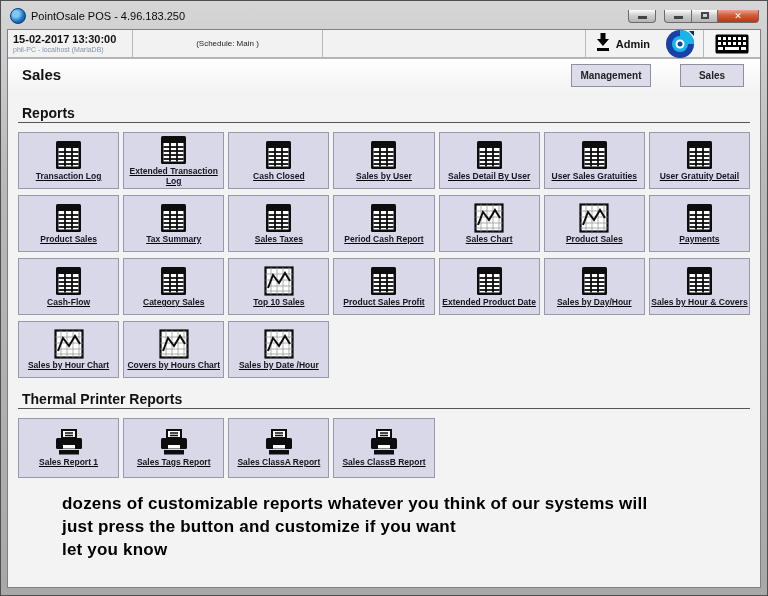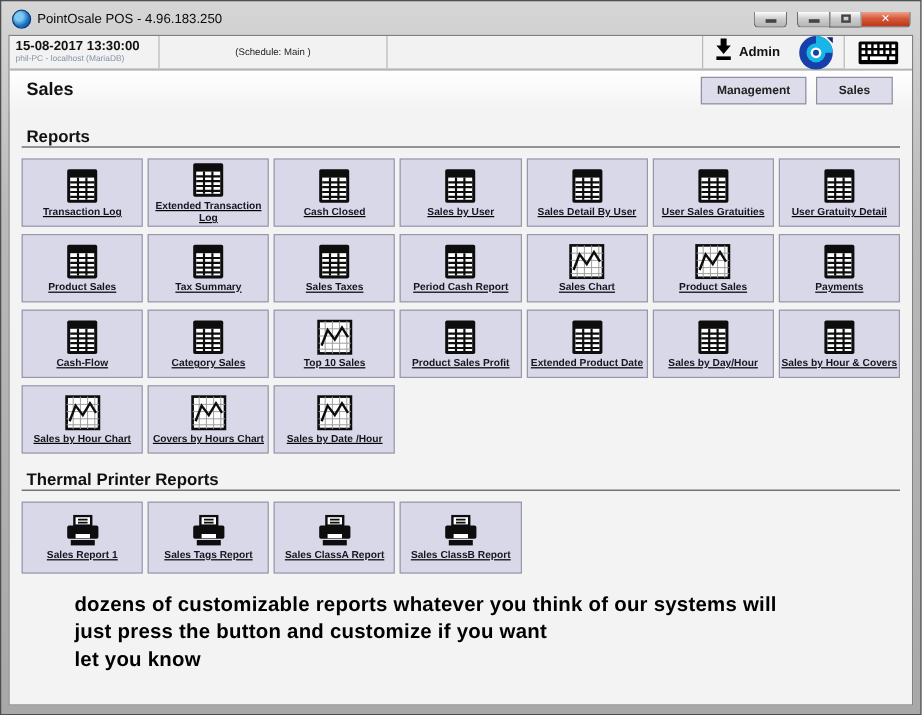--- a/index.html
+++ b/index.html
@@ -48,21 +48,21 @@
   .admin-btn{display:flex;align-items:center;gap:3px;padding:0 7px;border-left:1px solid #b8b8b8;cursor:pointer;}
   .admin-label{font-size:11px;font-weight:bold;color:#111;}
   .logo-cell{width:46px;display:flex;align-items:center;justify-content:center;}
   .kb-btn{width:56px;border-left:1px solid #b8b8b8;display:flex;align-items:center;justify-content:center;cursor:pointer;background:#f5f5f5;}
   
   .page-head{position:relative;height:33px;flex:0 0 auto;background:linear-gradient(#ffffff,#f3f3f3);}
   .page-title{position:absolute;left:14px;top:7px;font-size:15px;font-weight:bold;color:#111;}
   .nav-btn{position:absolute;top:5px;height:23px;background:#dcdcea;border:1px solid #8f8fa0;
     font-size:10px;font-weight:bold;color:#222;display:flex;align-items:center;justify-content:center;
     box-sizing:border-box;cursor:pointer;}
-  .nav-management{right:88px;width:88px;}
+  .nav-management{right:109px;width:80px;}
   .nav-sales{right:16px;width:64px;}
   
   .content{flex:1;padding:0 8px;overflow:hidden;}
   .section-label{font-size:14px;font-weight:bold;color:#111;margin:13px 0 1px 6px;}
   .section-rule{border:none;border-top:1px solid #555;margin:0 2px 9px 2px;}
   .grid{display:grid;grid-template-columns:repeat(7,1fr);gap:6px 4px;margin:0 2px;text-decoration:underline;}
   .rbtn{height:57px;background:#d8d8e8;border:1px solid #9898aa;box-sizing:border-box;
     display:flex;flex-direction:column;align-items:center;justify-content:center;gap:1px;
     padding:2px 1px;cursor:pointer;}
   .rbtn .icon{flex:0 0 auto;display:flex;align-items:center;justify-content:center;}
@@ -95,21 +95,21 @@
             <span>✕</span>
           </div>
       </div>
     </div>
   </div>
 
   <div class="app">
 
     <div class="toolbar">
       <div class="tcell cell-datetime">
-        <span class="dt">15-08-2017 13:30:00</span>
+        <span class="dt">15-02-2017 13:30:00</span>
         <span class="host">phil-PC - localhost (MariaDB)</span>
       </div>
       <div class="tcell cell-schedule">(Schedule: Main )</div>
       <div class="tcell cell-spacer"></div>
       <div class="admin-btn">
         <span class="icon">
           <svg width="20" height="20" viewBox="0 0 20 20">
             <polygon points="10,14 4,7 7.5,7 7.5,1 12.5,1 12.5,7 16,7" fill="#000"></polygon>
             <rect x="4" y="16" width="12" height="3" fill="#000"></rect>
           </svg>

